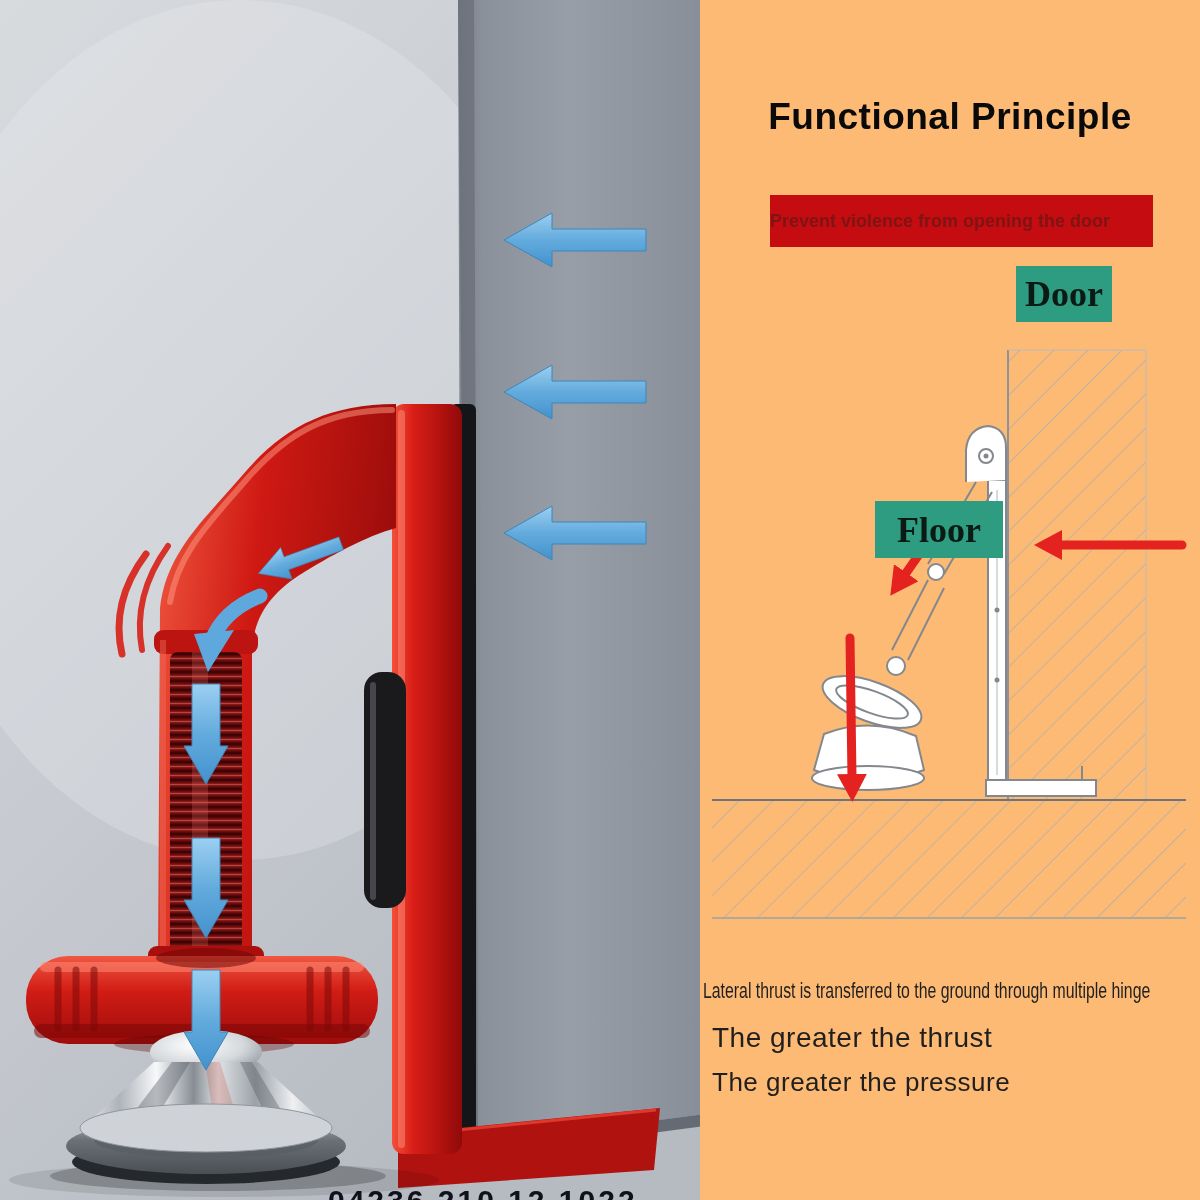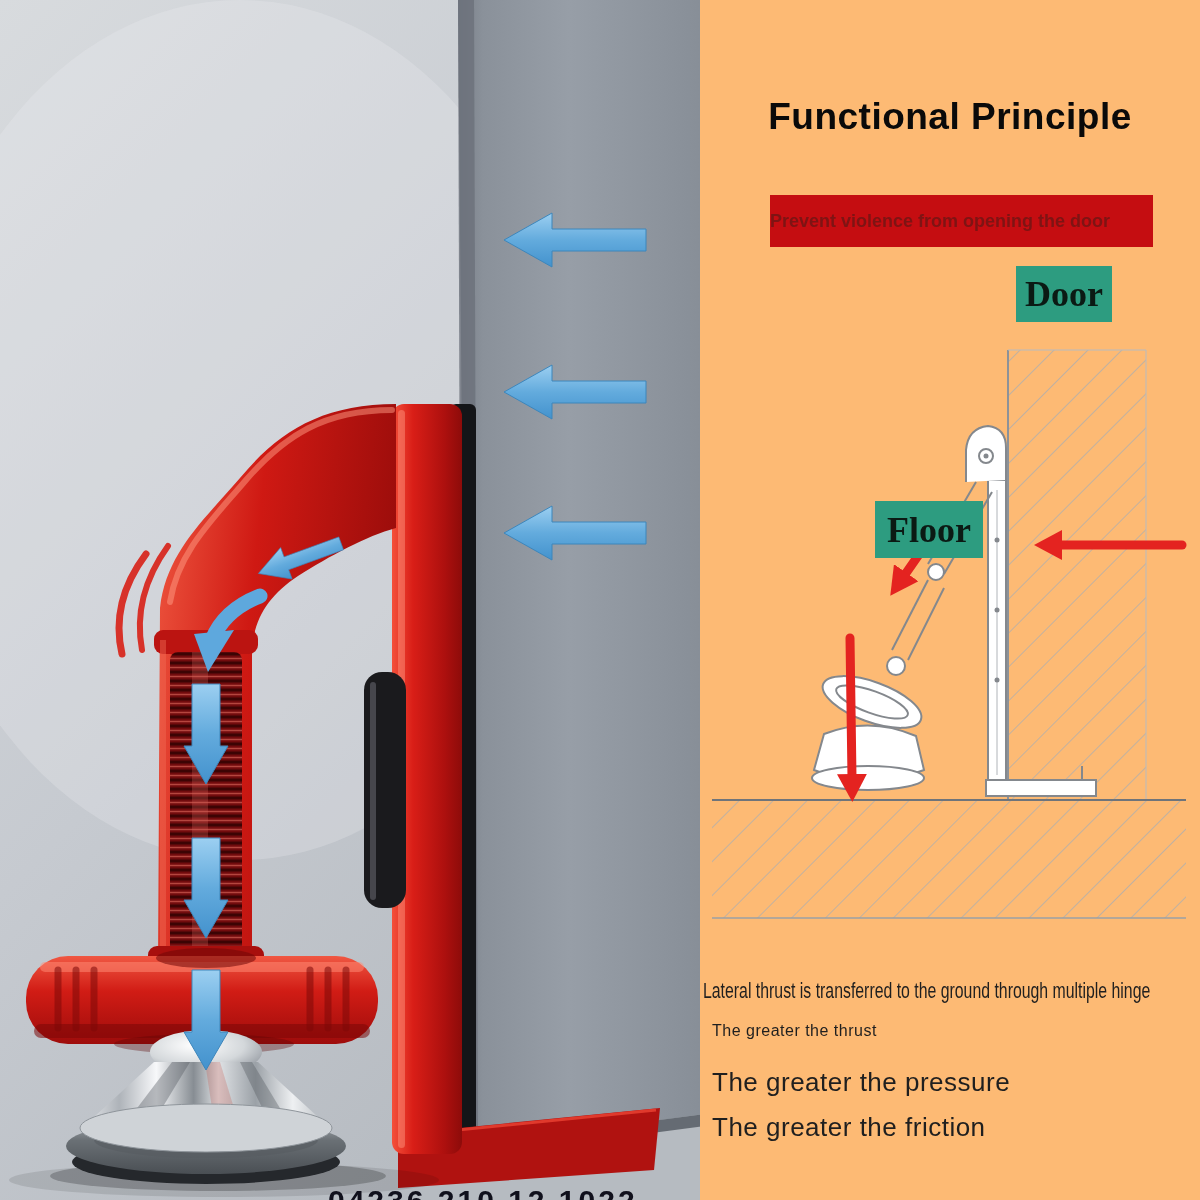--- a/index.html
+++ b/index.html
@@ -10,24 +10,24 @@
   .title{position:absolute;left:0;top:96px;width:100%;text-align:center;
          font-size:37px;font-weight:900;color:#0a0a0a;letter-spacing:0.5px;}
   .banner{position:absolute;left:70px;top:195px;width:383px;height:52px;background:#c50d11;
           display:flex;align-items:center;justify-content:flex-start;}
   .banner span{font-size:18px;font-weight:700;color:#7e1414;}
   .diagram{position:absolute;left:0;top:330px;}
   .glabel{position:absolute;background:#2d9c80;color:#0b1a14;
           font-family:"Liberation Serif",serif;font-weight:700;font-size:36px;
           display:flex;align-items:center;justify-content:center;}
   .door-label{left:316px;top:266px;width:96px;height:56px;}
-  .floor-label{left:175px;top:501px;width:108px;height:57px;}
+  .floor-label{left:175px;top:501px;width:128px;height:57px;}
   .cap{position:absolute;color:#1f1f1f;white-space:nowrap;}
   .cap1{left:3px;top:978px;font-size:22px;transform:scaleX(0.72);transform-origin:left center;}
-  .cap2{left:12px;top:1022px;font-size:16px;letter-spacing:0.5px;}
+  .cap2{left:12px;top:1022px;font-size:28px;letter-spacing:0.5px;}
   .cap3{left:12px;top:1067px;font-size:26px;letter-spacing:0.5px;}
   .cap4{left:12px;top:1112px;font-size:26px;letter-spacing:0.5px;}
   .cutoff{position:absolute;left:328px;top:1184px;width:320px;height:16px;overflow:hidden;
           font-size:30px;font-weight:700;color:#10101c;letter-spacing:3px;}
 </style>
 </head>
 <body>
 
 <div class="canvas">
 
@@ -249,18 +249,17 @@
         <line x1="150" y1="308" x2="152" y2="448" marker-end="url(#rh)"></line>
       </g>
     </svg>
 
     <div class="glabel door-label">Door</div>
     <div class="glabel floor-label">Floor</div>
 
     <div class="cap cap1">Lateral thrust is transferred to the ground through multiple hinge</div>
     <div class="cap cap2">The greater the thrust</div>
     <div class="cap cap3">The greater the pressure</div>
-    <div class="cap cap4">The greater the friction</div>
   </div>
 
   <div class="cutoff">04236 210 12 1022</div>
 
 </div>
 
 </body></html>

